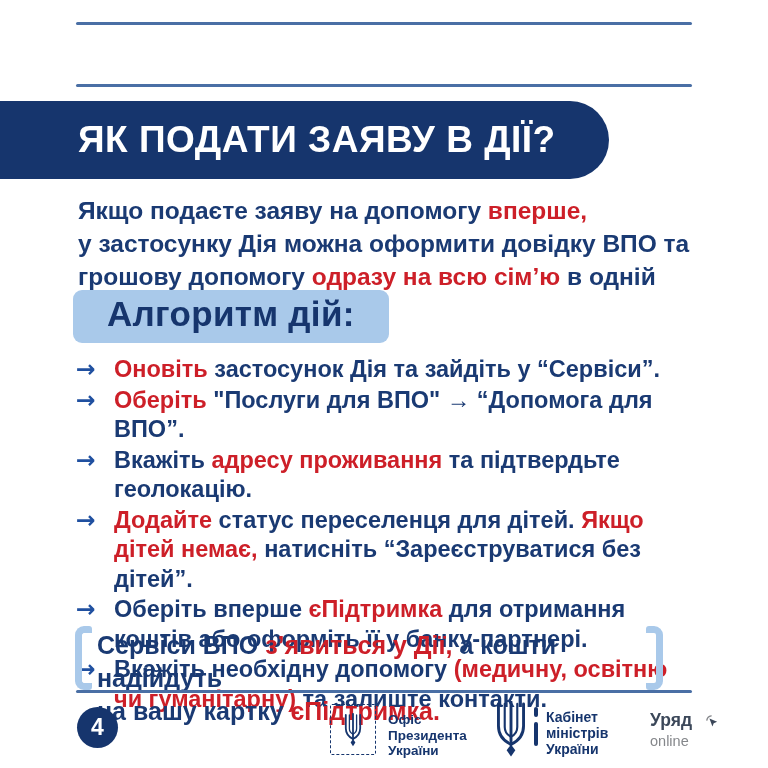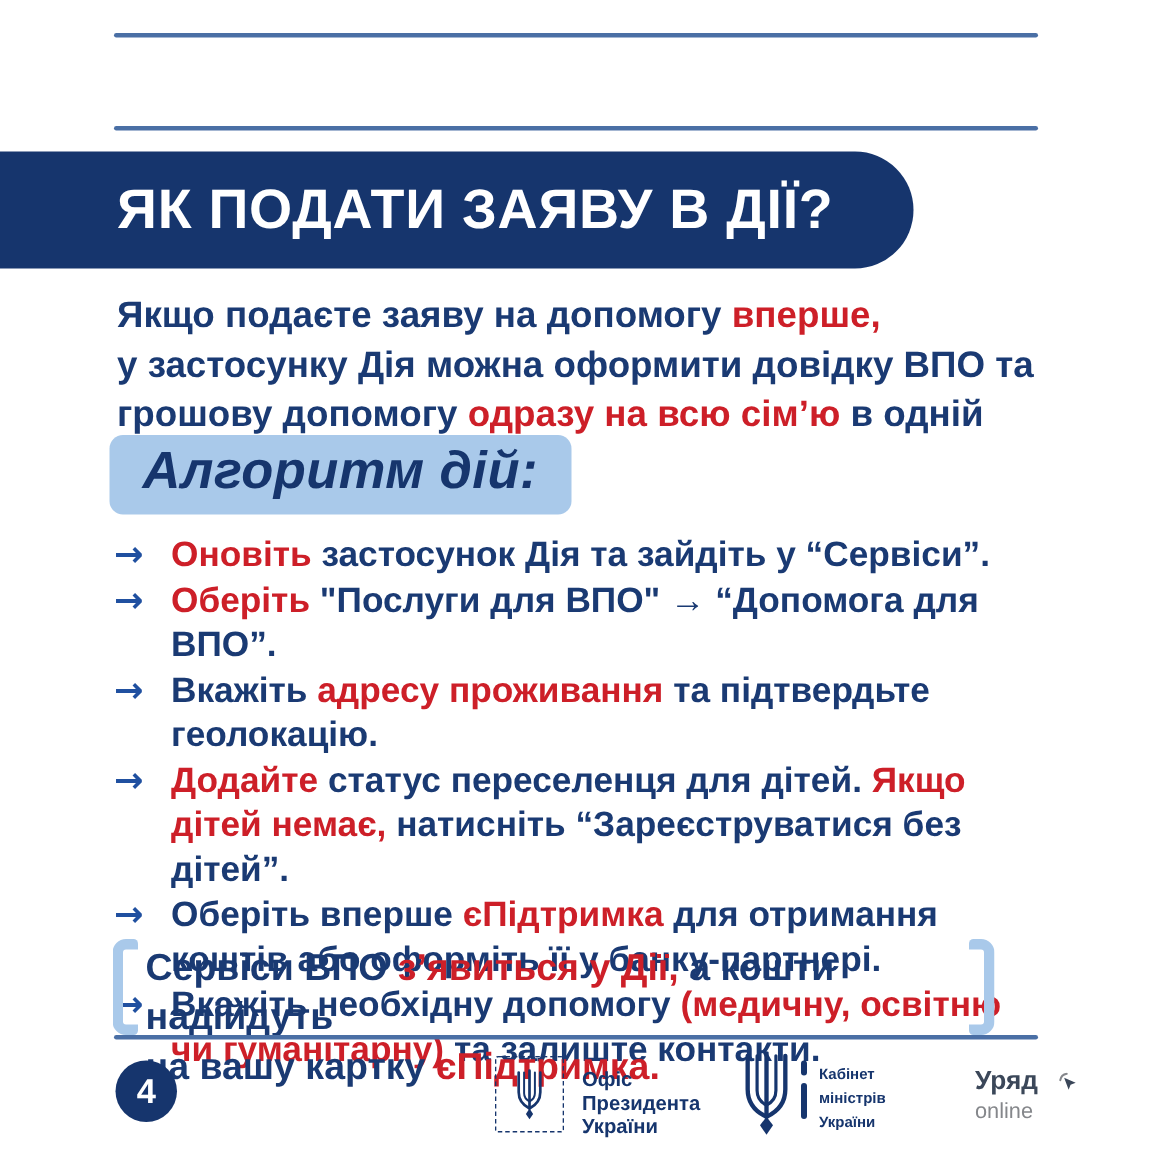--- a/index.html
+++ b/index.html
@@ -26,21 +26,21 @@
     font-size:24px;font-weight:bold;padding:2px 12px 5px;border-radius:4px;letter-spacing:.2px;}
 
   .banner{position:absolute;top:101px;left:0;width:609px;height:78px;background:var(--navy);
     border-radius:0 39px 39px 0;display:flex;align-items:center;padding-left:78px;}
   .banner h1{color:#ffffff;font-size:37px;font-weight:bold;letter-spacing:.5px;white-space:nowrap;}
 
   .intro{position:absolute;top:194px;left:78px;width:648px;font-size:24.5px;line-height:33px;
     font-weight:600;color:var(--text-blue);}
 
   .alg-badge{position:absolute;top:290px;left:73px;background:var(--light-blue);color:var(--navy);
-    font-size:35px;font-weight:bold;padding:4px 22px 9px;border-radius:9px;letter-spacing:.3px;font-style:italic;}
+    font-size:35px;font-weight:bold;padding:4px 34px 9px;border-radius:9px;letter-spacing:.3px;}
 
   .steps{position:absolute;top:355px;left:76px;width:622px;font-size:23.5px;line-height:29.5px;
     font-weight:600;color:var(--text-blue);}
   .li{display:flex;margin-bottom:1px;}
   .arrow{width:38px;flex:none;color:var(--arrow);font-weight:bold;font-family:"DejaVu Sans",sans-serif;}
   .li-text{flex:1;}
 
   .note-text{position:absolute;top:629px;left:97px;width:545px;font-size:25px;line-height:33px;
     font-weight:600;color:var(--text-blue);}
   .bracket{position:absolute;top:626px;width:17px;height:64px;border:7px solid var(--light-blue);}
@@ -48,21 +48,21 @@
   .bracket.right{left:646px;border-left:none;border-radius:3px 9px 9px 3px;}
 
   .page-circle{position:absolute;left:77px;top:707px;width:41px;height:41px;border-radius:50%;
     background:var(--navy);color:#fff;font-size:23px;font-weight:bold;display:flex;
     align-items:center;justify-content:center;}
 
   .stamp{position:absolute;left:330px;top:704px;width:46px;height:51px;border:1.7px dashed var(--navy);
     border-radius:2px;display:flex;align-items:center;justify-content:center;}
   .logo-text{position:absolute;font-size:13.5px;font-weight:bold;color:var(--navy);line-height:15.5px;}
   .logo-text.office{left:388px;top:712px;}
-  .logo-text.cabinet{left:546px;top:709px;font-size:10px;line-height:16px;}
+  .logo-text.cabinet{left:546px;top:709px;font-size:14px;line-height:16px;}
   .cab-trident{position:absolute;left:491px;top:701px;}
   .cab-sep{position:absolute;left:534px;top:707px;display:flex;flex-direction:column;gap:5px;}
   .cab-sep div{width:3.5px;background:var(--navy);border-radius:2px;}
   .cab-sep .s1{height:10px;}
   .cab-sep .s2{height:24px;}
 
   .uryad{position:absolute;left:650px;top:710px;}
   .uryad-title{font-size:17.5px;font-weight:bold;color:var(--uryad);display:flex;align-items:center;gap:14px;}
   .uryad-sub{font-size:14.5px;color:var(--gray);margin-top:2px;}
 

